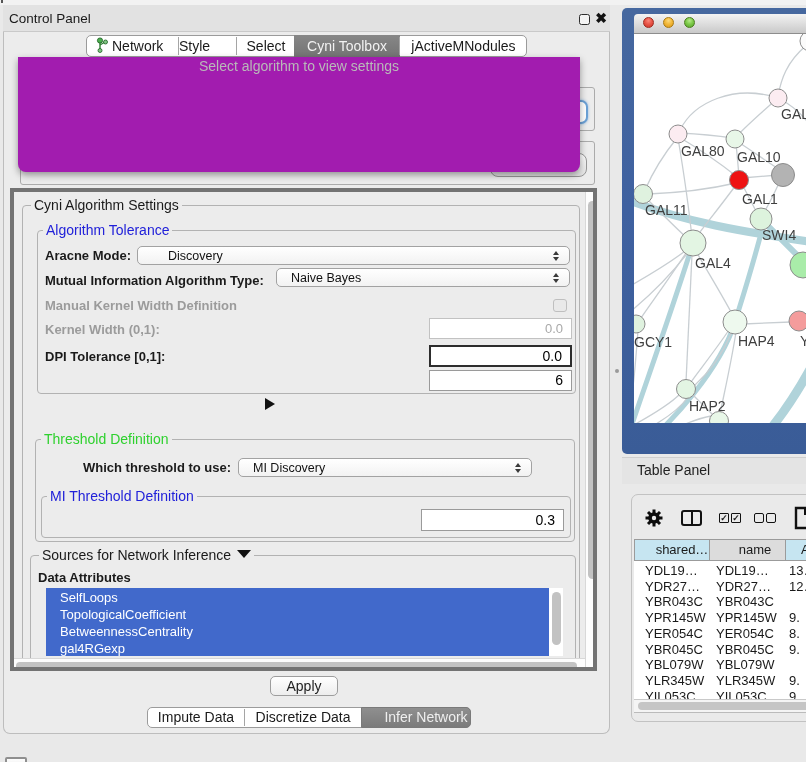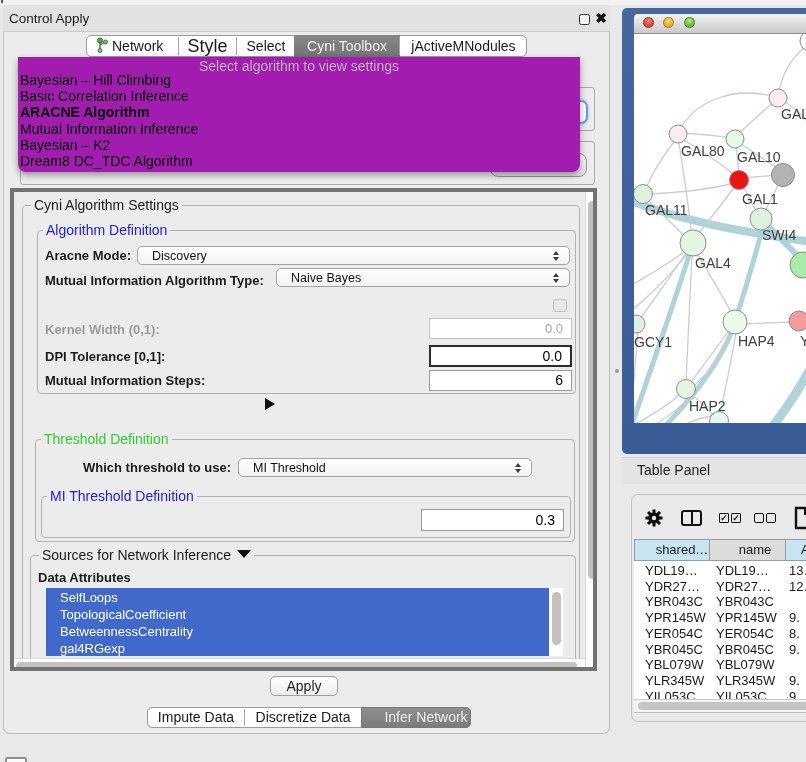--- a/index.html
+++ b/index.html
@@ -18,61 +18,61 @@
 </style>
 </head>
 <body>
 
 <div class="a" style="left:0;top:0;width:806px;height:5px;background:#f2f2f2"></div>
 <div class="a" style="left:1px;top:0;width:2px;height:3px;background:#555"></div>
 
 <div class="a" style="left:3px;top:5px;width:607px;height:729px;background:#ececec;border:1px solid #bdbdbd;border-top:none;border-radius:0 0 7px 7px"></div>
 
 <div class="a" style="left:3px;top:5px;width:607px;height:27px;background:#e2e2e2;border-bottom:1px solid #c9c9c9"></div>
-<div class="a" style="left:9px;top:5px;height:27px;line-height:27px;font-size:13.5px">Control Apply</div>
+<div class="a" style="left:9px;top:5px;height:27px;line-height:27px;font-size:13.5px">Control Panel</div>
 <div class="a" style="left:579px;top:14px;width:11px;height:11px;border:1.6px solid #2e2e2e;border-radius:2.5px;background:#f4f4f4"></div>
 <div class="a" style="left:593px;top:5px;width:16px;height:27px;line-height:26px;font-size:14px;font-weight:bold;text-align:center;color:#111">✖</div>
 
 <div class="a" style="left:20px;top:87px;width:575px;height:44px;border:1px solid #ababab;border-radius:3px"></div>
 <div class="a" style="left:520px;top:100px;width:68px;height:24px;background:#fff;border:2.5px solid #6ba0d5;border-radius:7px;box-shadow:0 0 3px #8cb6e0"></div>
 <div class="a" style="left:20px;top:141px;width:575px;height:44px;border:1px solid #ababab;border-radius:3px"></div>
 <div class="a" style="left:490px;top:153px;width:97px;height:24px;background:linear-gradient(#fdfdfd,#e0e0e0);border:1px solid #979797;border-radius:8px"></div>
 
 <div class="a" id="scrollpane" style="left:10px;top:188px;width:587px;height:483px;background:#ececec;border:4px solid #737373;overflow:hidden">
 
   <div class="a grp" style="left:8px;top:13px;width:558px;height:470px;border-radius:4px 4px 0 0"></div>
   <div class="a glabel" style="left:17px;top:6px">Cyni Algorithm Settings</div>
 
   <div class="a grp" style="left:23px;top:38px;width:539px;height:164px"></div>
-  <div class="a glabel" style="left:29px;top:31px;color:#2121d9">Algorithm Definition</div>
+  <div class="a glabel" style="left:29px;top:31px;color:#2121d9">Algorithm Tolerance</div>
 
   <div class="a lbl b" style="left:31px;top:55px;line-height:17px">Aracne Mode:</div>
-  <div class="a combo" style="left:123px;top:54px;width:433px;height:19px;line-height:18px"><span style="margin-left:14px">Discovery</span><span class="stepper"></span></div>
+  <div class="a combo" style="left:123px;top:54px;width:433px;height:19px;line-height:18px"><span style="margin-left:30px">Discovery</span><span class="stepper"></span></div>
 
   <div class="a lbl b" style="left:31px;top:80px;line-height:17px">Mutual Information Algorithm Type:</div>
   <div class="a combo" style="left:262px;top:76px;width:294px;height:19px;line-height:18px"><span style="margin-left:14px">Naive Bayes</span><span class="stepper"></span></div>
 
+  <div class="a lbl b" style="left:31px;top:105px;line-height:17px;color:#9b9b9b">Manual Kernel Width Definition</div>
   <div class="a" style="left:539px;top:107px;width:14px;height:13px;background:#e9e9e9;border:1px solid #bfbfbf;border-radius:3px"></div>
 
   <div class="a lbl b" style="left:31px;top:129px;line-height:17px;color:#9b9b9b">Kernel Width (0,1):</div>
   <div class="a fld" style="left:415px;top:126px;width:143px;height:21px;line-height:19px;border-color:#c2c2c2;color:#a9a9a9;font-size:13px">0.0</div>
 
   <div class="a lbl b" style="left:31px;top:156px;line-height:17px">DPI Tolerance [0,1]:</div>
   <div class="a fld" style="left:415px;top:153px;width:143px;height:22px;line-height:18px;border:2px solid #2d2d2d;color:#000">0.0</div>
 
-  <div class="a lbl b" style="left:31px;top:180px;line-height:17px">Mutual Information Steps:</div>
   <div class="a fld" style="left:415px;top:178px;width:143px;height:21px;line-height:19px;color:#000">6</div>
 
   <div class="a" style="left:251px;top:206px;width:0;height:0;border-left:10px solid #111;border-top:6px solid transparent;border-bottom:6px solid transparent"></div>
 
   <div class="a grp" style="left:21px;top:247px;width:540px;height:103px"></div>
   <div class="a glabel" style="left:27px;top:240px;color:#2ed12e">Threshold Definition</div>
 
   <div class="a lbl b" style="left:69px;top:267px;line-height:17px">Which threshold to use:</div>
-  <div class="a combo" style="left:224px;top:266px;width:294px;height:19px;line-height:18px"><span style="margin-left:14px">MI Threshold</span><span class="stepper"></span></div>
+  <div class="a combo" style="left:224px;top:266px;width:294px;height:19px;line-height:18px"><span style="margin-left:14px">MI Discovery</span><span class="stepper"></span></div>
 
   <div class="a grp" style="left:27px;top:304px;width:530px;height:42px"></div>
   <div class="a glabel" style="left:33px;top:297px;color:#2121d9">MI Threshold Definition</div>
 
   <div class="a fld" style="left:407px;top:317px;width:143px;height:22px;line-height:20px;color:#000">0.3</div>
 
   <div class="a grp" style="left:16px;top:363px;width:546px;height:110px;border-radius:4px 4px 0 0"></div>
   <div class="a glabel" style="left:25px;top:356px">Sources for Network Inference <span style="display:inline-block;width:0;height:0;border-top:8px solid #111;border-left:7px solid transparent;border-right:7px solid transparent;vertical-align:2px;margin-left:2px"></span></div>
   <div class="a lbl b" style="left:24px;top:378px;line-height:16px">Data Attributes</div>
 
@@ -103,35 +103,27 @@
 <div class="a" style="left:236px;top:37px;width:1px;height:18px;background:#a5a5a5"></div>
 <div class="a" style="left:399px;top:37px;width:1px;height:18px;background:#a5a5a5"></div>
 <svg class="a" style="left:96px;top:37px" width="13" height="17" viewBox="0 0 13 17">
 <line x1="4" y1="4" x2="4" y2="13" stroke="#2e7d32" stroke-width="1.4"></line>
 <line x1="4" y1="8" x2="9" y2="5" stroke="#2e7d32" stroke-width="1.2"></line>
 <circle cx="4" cy="3.5" r="2.6" fill="#4caf50" stroke="#1b5e20" stroke-width="0.8"></circle>
 <circle cx="9.5" cy="5" r="2" fill="#81c784" stroke="#1b5e20" stroke-width="0.8"></circle>
 <circle cx="4" cy="13.5" r="2" fill="#81c784" stroke="#1b5e20" stroke-width="0.8"></circle>
 </svg>
 <div class="a lbl" style="left:112px;top:35px;width:60px;height:22px;line-height:22px;font-size:14px">Network</div>
-<div class="a lbl" style="left:179px;top:35px;width:57px;height:24px;line-height:22px;text-align:center;font-size:18px">Style</div>
+<div class="a lbl" style="left:179px;top:35px;width:57px;height:24px;line-height:22px;font-size:14px">Style</div>
 <div class="a lbl" style="left:237px;top:35px;width:58px;height:38px;line-height:22px;text-align:center;font-size:14px">Select</div>
 <div class="a lbl" style="left:294px;top:35px;width:106px;height:22px;line-height:22px;text-align:center;font-size:14px;color:#f2f2f2">Cyni Toolbox</div>
 <div class="a lbl" style="left:400px;top:35px;width:127px;height:22px;line-height:22px;text-align:center;font-size:14px">jActiveMNodules</div>
 
 <div class="a" id="popup" style="left:18px;top:57px;width:562px;height:115px;background:#a21caf;border-radius:0 0 8px 8px;box-shadow:0 3px 7px rgba(0,0,0,.38)">
 <div style="position:absolute;left:0;top:1px;width:100%;text-align:center;font-size:14px;color:#b9b9b9">Select algorithm to view settings</div>
-<div style="position:absolute;left:2px;top:15px;font-size:14px;line-height:16.2px;color:#000">
-Bayesian – Hill Climbing<br>
-Basic Correlation Inference<br>
-<span class="b">ARACNE Algorithm</span><br>
-Mutual Information Inference<br>
-Bayesian – K2<br>
-Dream8 DC_TDC Algorithm
-</div>
 </div>
 
 <div class="a" id="netframe" style="left:622px;top:8px;width:184px;height:446px;background:linear-gradient(#46689f,#3f61a0 45%,#3a5c97);border-radius:5px 0 0 5px"></div>
 <div class="a" style="left:634px;top:14px;width:172px;height:20px;background:linear-gradient(#f3f3f3,#c9c9c9);border-bottom:1px solid #8d8d8d;border-radius:4px 0 0 0"></div>
 <div class="a" style="left:643px;top:16.5px;width:11px;height:11px;border-radius:50%;background:radial-gradient(circle at 50% 30%,#fa867a 0%,#e8574a 45%,#ce3327 100%);border:0.5px solid #9e2a20"></div>
 <div class="a" style="left:662.5px;top:16.5px;width:11px;height:11px;border-radius:50%;background:radial-gradient(circle at 50% 30%,#fbd97e 0%,#f2b93b 45%,#dd9718 100%);border:0.5px solid #a97a10"></div>
 <div class="a" style="left:683.5px;top:16.5px;width:11px;height:11px;border-radius:50%;background:radial-gradient(circle at 50% 30%,#b7e98a 0%,#7ecb4a 45%,#56a32a 100%);border:0.5px solid #4a7d1e"></div>
 <div class="a" id="netcanvas" style="left:634px;top:34px;width:172px;height:389px;background:#fff;overflow:hidden">
 <svg width="172" height="389" viewBox="0 0 172 389" style="position:absolute;left:0;top:0">
 <g fill="none" stroke="#b0d3da">

